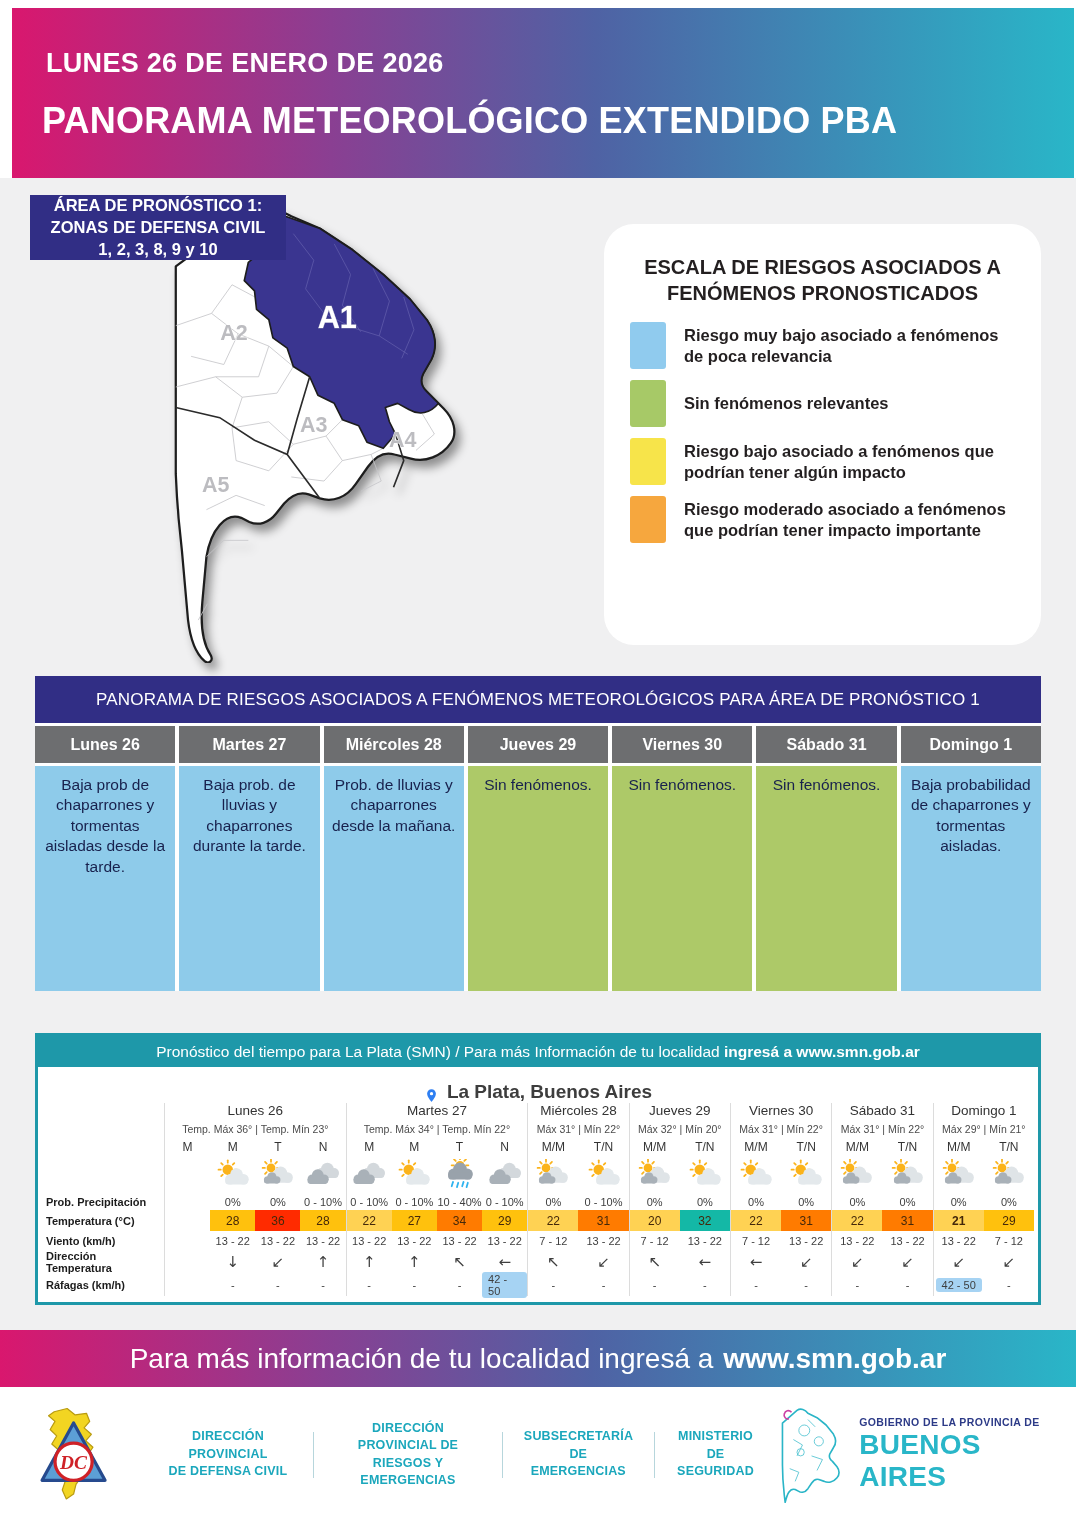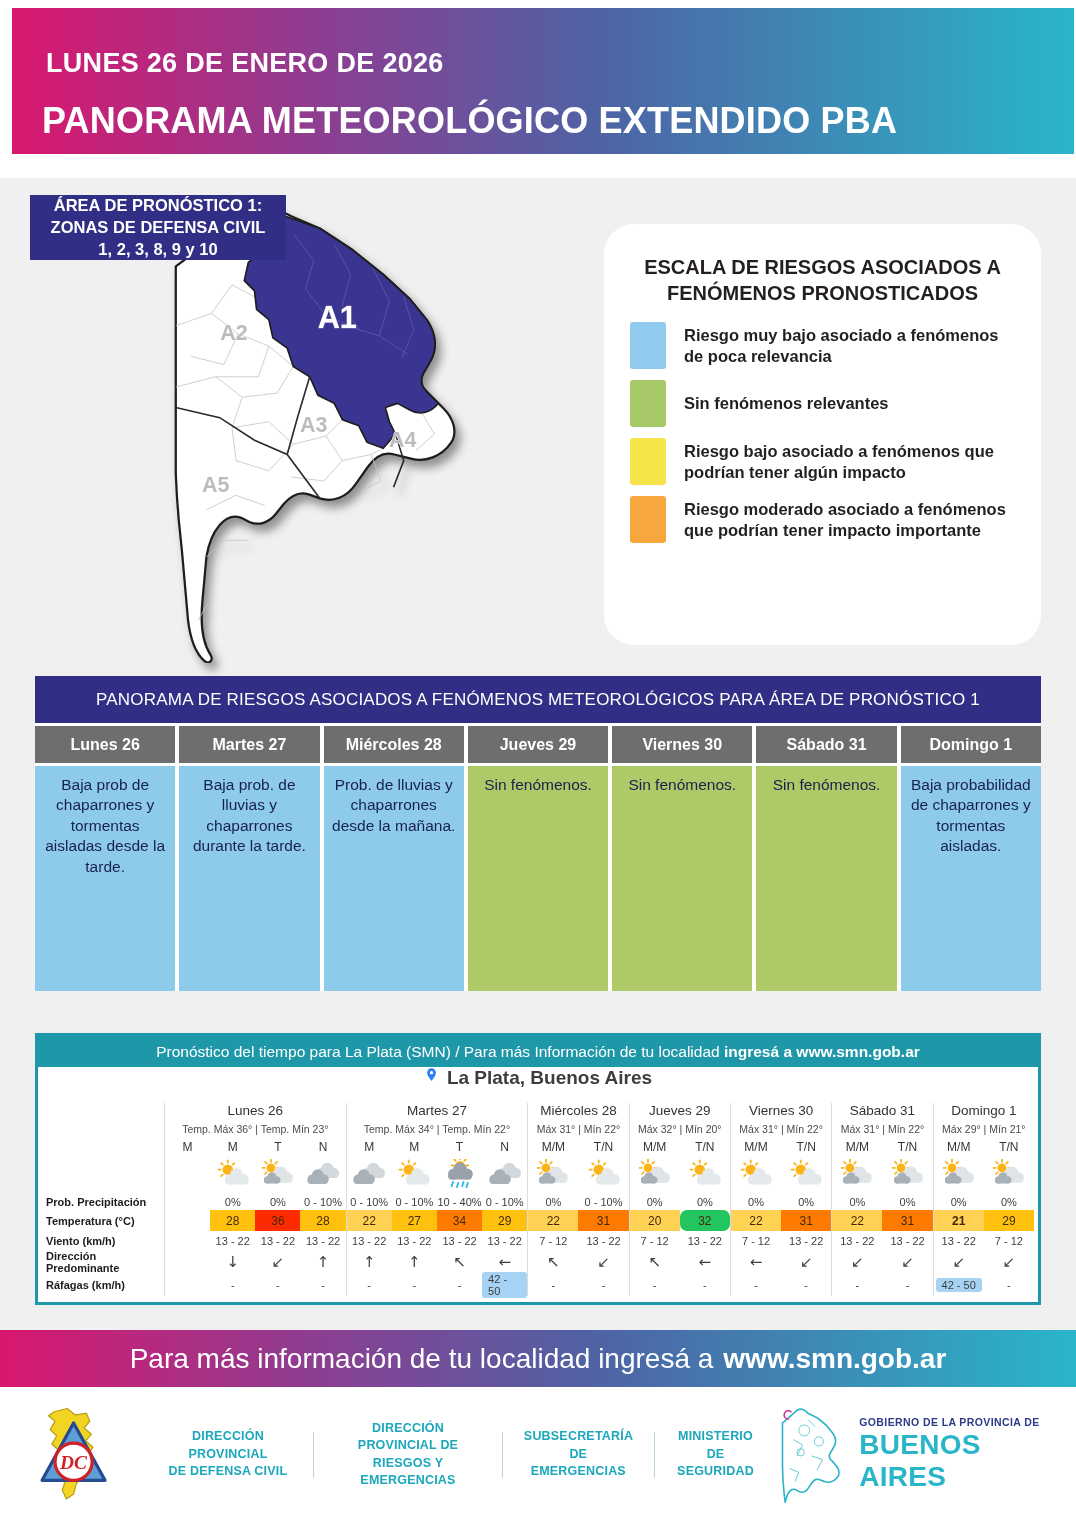--- a/index.html
+++ b/index.html
@@ -1,19 +1,19 @@
 <!DOCTYPE html>
 <html lang="es"><head>
 <meta charset="utf-8">
 <style>
   html,body{margin:0;padding:0;background:#ffffff;}
   #page{position:relative;width:1076px;height:1522px;background:#ffffff;overflow:hidden;
         font-family:"Liberation Sans","DejaVu Sans",sans-serif;}
   
-  .banner{position:absolute;top:8px;left:12px;right:2px;height:146px;
+  .banner{position:absolute;top:8px;left:12px;right:2px;height:170px;
           background:linear-gradient(90deg,#d9176e 0%,#8a3f92 30%,#4f62a4 55%,#29b6c8 100%);}
   .banner-date{position:absolute;left:34px;top:40px;color:#fff;font-weight:bold;
                font-size:27px;letter-spacing:.3px;}
   .banner-title{position:absolute;left:30px;top:92px;color:#fff;font-weight:bold;
                 font-size:36px;letter-spacing:.2px;}
   
   .mid{position:absolute;top:178px;left:0;right:0;height:1152px;background:#f0f0f1;}
   
   .area-badge{position:absolute;top:195px;left:30px;width:248px;background:#312e85;color:#fff;
               text-align:center;font-weight:bold;font-size:16.5px;line-height:1.32;
@@ -38,21 +38,21 @@
   .pan-day{flex:1;background:#6d6e70;color:#fff;font-weight:bold;font-size:16px;
            display:flex;align-items:center;justify-content:center;}
   .pan-body{display:flex;gap:4px;height:225px;}
   .pan-cell{flex:1;font-size:15.5px;color:#18214d;text-align:center;line-height:1.32;
             padding:9px 8px;box-sizing:border-box;}
   
   .smn{position:absolute;left:35px;top:1033px;width:1006px;box-sizing:border-box;
        border:3px solid #1e98a9;background:#fff;}
   .smn-head{background:#1e98a9;color:#fff;height:31px;display:flex;align-items:center;
             justify-content:center;font-size:15.5px;}
-  .smn-loc{height:36px;display:flex;align-items:flex-start;justify-content:center;gap:8px;
+  .smn-loc{height:36px;display:flex;align-items:flex-end;justify-content:center;gap:8px;
            font-size:19px;font-weight:bold;color:#3d3d3d;}
   .fc{display:flex;margin:0 4px 6px 2px;}
   .fc-labels{width:124px;flex:0 0 124px;display:flex;flex-direction:column;}
   .fc-label{font-size:11px;font-weight:bold;color:#1c1c1c;display:flex;align-items:center;
             padding-left:6px;}
   .fc-group{display:flex;flex-direction:column;border-left:1px solid #dcdcdc;}
   .fc-group.g4{flex:1.8;}
   .fc-group.g2{flex:1;}
   .r-name{height:20px;font-size:13.5px;color:#333;text-align:center;}
   .r-temps{height:15px;font-size:10.5px;color:#4b4b4b;text-align:center;}
@@ -212,21 +212,21 @@
     </div>
     <div class="fc" id="fc-grid">
         <div class="fc-labels">
           <div class="r-name"></div>
           <div class="r-temps"></div>
           <div class="r-periods"></div>
           <div class="r-icons"></div>
           <div class="fc-label r-prob">Prob. Precipitación</div>
           <div class="fc-label r-temp">Temperatura (°C)</div>
           <div class="fc-label r-wind">Viento (km/h)</div>
-          <div class="fc-label r-dir">Dirección Predominante</div>
+          <div class="fc-label r-dir">Dirección Temperatura</div>
           <div class="fc-label r-gust">Ráfagas (km/h)</div>
         </div>
         <div class="fc-group g4">
           <div class="r-name">Lunes 26</div>
           <div class="r-temps">Temp. Máx 36° | Temp. Mín 23°</div>
           <div class="r-periods">
             <div class="cells">
               <div>M</div>
               <div>M</div>
               <div>T</div>
@@ -636,21 +636,21 @@
           </div>
           <div class="r-prob">
             <div class="cells">
               <div>0%</div>
               <div>0%</div>
             </div>
           </div>
           <div class="r-temp">
             <div class="cells">
               <div style="background: rgb(255, 210, 83);">20</div>
-              <div style="background: #22c55e; border-radius: 7px;">32</div>
+              <div style="background: #14b8a6;">32</div>
             </div>
           </div>
           <div class="r-wind">
             <div class="cells">
               <div>7 - 12</div>
               <div>13 - 22</div>
             </div>
           </div>
           <div class="r-dir">
             <div class="cells">

